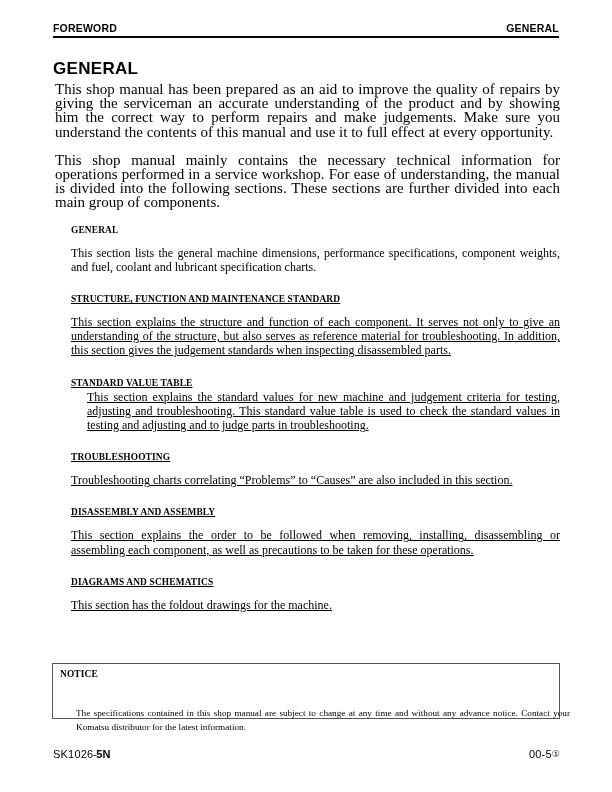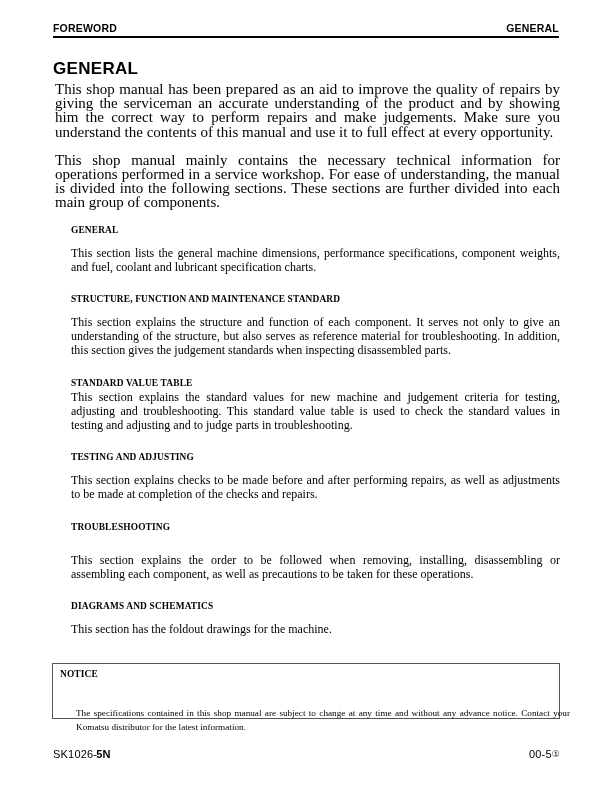--- a/index.html
+++ b/index.html
@@ -80,25 +80,26 @@
   .sec-body {
     font-size: 12px;
     line-height: 14.2px;
     text-align: justify;
     margin: 9px 0 0 0;
   }
   
   .sec.tight .sec-body {
     margin-top: 0;
     text-align: justify;
+    margin-left: 16px;
   }
   .sec.tight .sec-body.first-ragged {
     text-align: justify;
   }
-  .sec + .sec { margin-top: 19px; }
+  .sec + .sec { margin-top: 19px; text-decoration: underline; }
 
   
   .notice {
     position: absolute;
     left: 52px;
     top: 663px;
     width: 508px;
     height: 56px;
     border: 1px solid #555555;
     box-sizing: border-box;
@@ -175,30 +176,28 @@
       <div class="sec">
         <p class="sec-head">STRUCTURE, FUNCTION AND MAINTENANCE STANDARD</p>
         <p class="sec-body">This section explains the structure and function of each component. It serves not only to give an understanding of the structure, but also serves as reference material for troubleshooting. In addition, this section gives the judgement standards when inspecting disassembled parts.</p>
       </div>
 
       <div class="sec tight">
         <p class="sec-head">STANDARD VALUE TABLE</p>
         <p class="sec-body first-ragged">This section explains the standard values for new machine and judgement criteria for testing, adjusting and troubleshooting. This standard value table is used to check the standard values in testing and adjusting and to judge parts in troubleshooting.</p>
       </div>
 
-      <div class="sec">
-        <p class="sec-head">TESTING AND ADJUSTING</p>
-        <p class="sec-body">This section explains checks to be made before and after performing repairs, as well as adjustments to be made at completion of the checks and repairs.</p>
-      </div>
 
       <div class="sec">
         <p class="sec-head">TROUBLESHOOTING</p>
-      </div>
-
-      <div class="sec">
+        <p class="sec-body">Troubleshooting charts correlating “Problems” to “Causes” are also included in this section.</p>
+      </div>
+
+      <div class="sec">
+        <p class="sec-head">DISASSEMBLY AND ASSEMBLY</p>
         <p class="sec-body">This section explains the order to be followed when removing, installing, disassembling or assembling each component, as well as precautions to be taken for these operations.</p>
       </div>
 
       <div class="sec">
         <p class="sec-head">DIAGRAMS AND SCHEMATICS</p>
         <p class="sec-body">This section has the foldout drawings for the machine.</p>
       </div>
 
     </div>
   </div>

